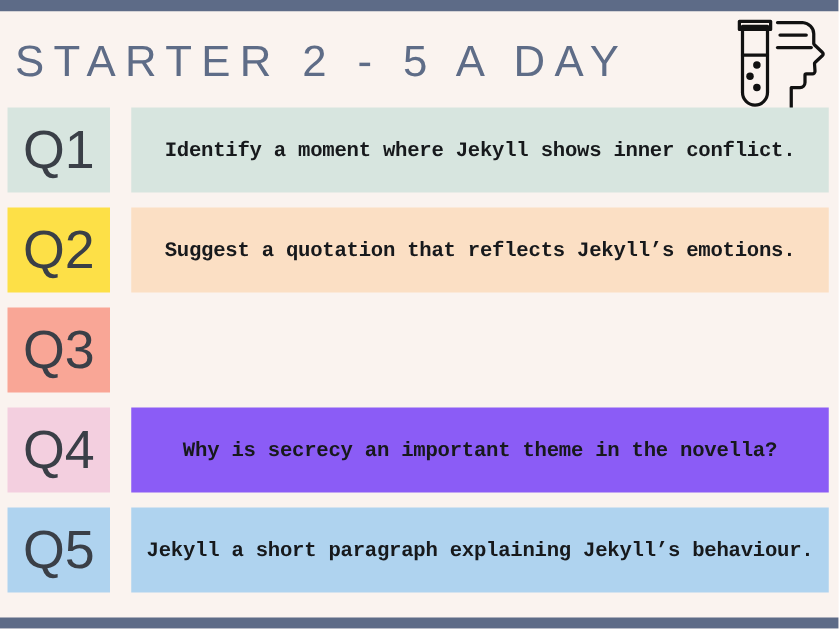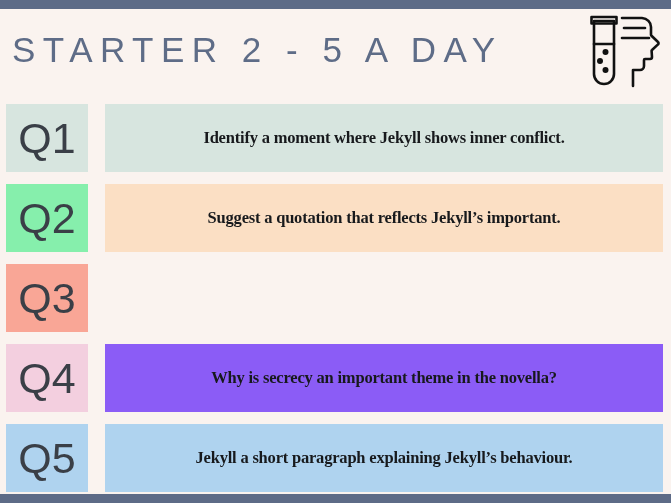--- a/index.html
+++ b/index.html
@@ -55,21 +55,21 @@
     right: 6px;
     top: 2px;
     width: 82px;
     height: 80px;
   }
   .header-icon svg { display: block; }
 
   .rows {
     position: absolute;
     left: 0;
-    top: 104px;
+    top: 86px;
     width: 671px;
   }
 
   .row {
     position: relative;
     height: 68px;
     margin-bottom: 12px;
   }
 
   .q-label {
@@ -96,21 +96,21 @@
     width: 558px;
     height: 68px;
     display: flex;
     align-items: center;
     justify-content: center;
     box-sizing: border-box;
     padding: 0 12px;
   }
 
   .q-text span {
-    font-family: Liberation Serif, serif;
+    font-family: Liberation Mono, monospace;
     font-size: 16.5px;
     font-weight: bold;
     color: #17191c;
     text-align: center;
     letter-spacing: -0.2px;
   }
 </style>
 </head>
 <body>
 
@@ -157,23 +157,23 @@
   <div class="rows">
 
     <div class="row">
       <div class="q-label" style="background:#d7e5df">Q1</div>
       <div class="q-text" style="background:#d7e5df">
         <span>Identify a moment where Jekyll shows inner conflict.</span>
       </div>
     </div>
 
     <div class="row">
-      <div class="q-label" style="background:#86efac">Q2</div>
+      <div class="q-label" style="background:#fde047">Q2</div>
       <div class="q-text" style="background:#fbdfc4">
-        <span>Suggest a quotation that reflects Jekyll’s important.</span>
+        <span>Suggest a quotation that reflects Jekyll’s emotions.</span>
       </div>
     </div>
 
     <div class="row">
       <div class="q-label" style="background:#f9a696">Q3</div>
     </div>
 
     <div class="row">
       <div class="q-label" style="background:#f3cfdf">Q4</div>
       <div class="q-text" style="background:#8b5cf6">

